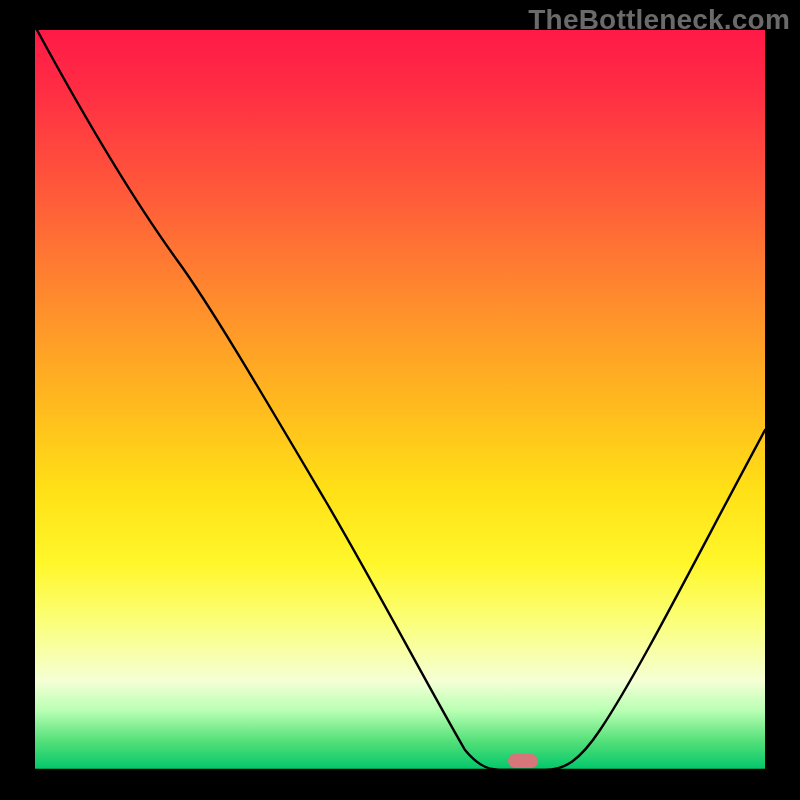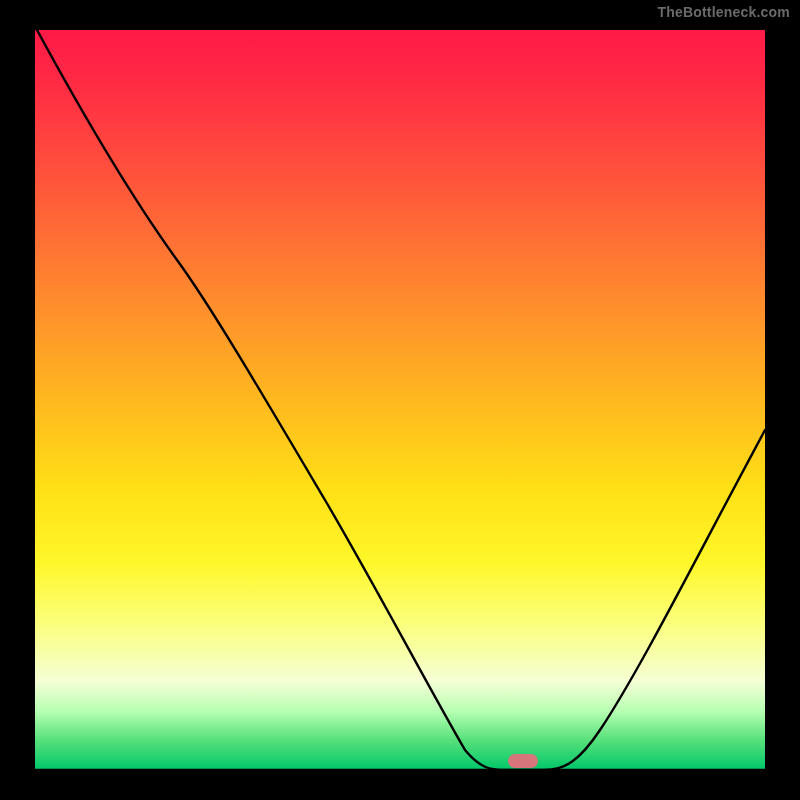--- a/index.html
+++ b/index.html
@@ -14,21 +14,21 @@
   .frame {
     position: relative;
     width: 800px;
     height: 800px;
     background: #000;
   }
   .watermark {
     position: absolute;
     top: 4px;
     right: 10px;
-    font-size: 14px;
+    font-size: 28px;
     font-weight: 600;
     color: #6a6a6a;
     letter-spacing: 0.2px;
     user-select: none;
   }
   .plot-bg {
     position: absolute;
     left: 35px;
     top: 30px;
     width: 730px;

